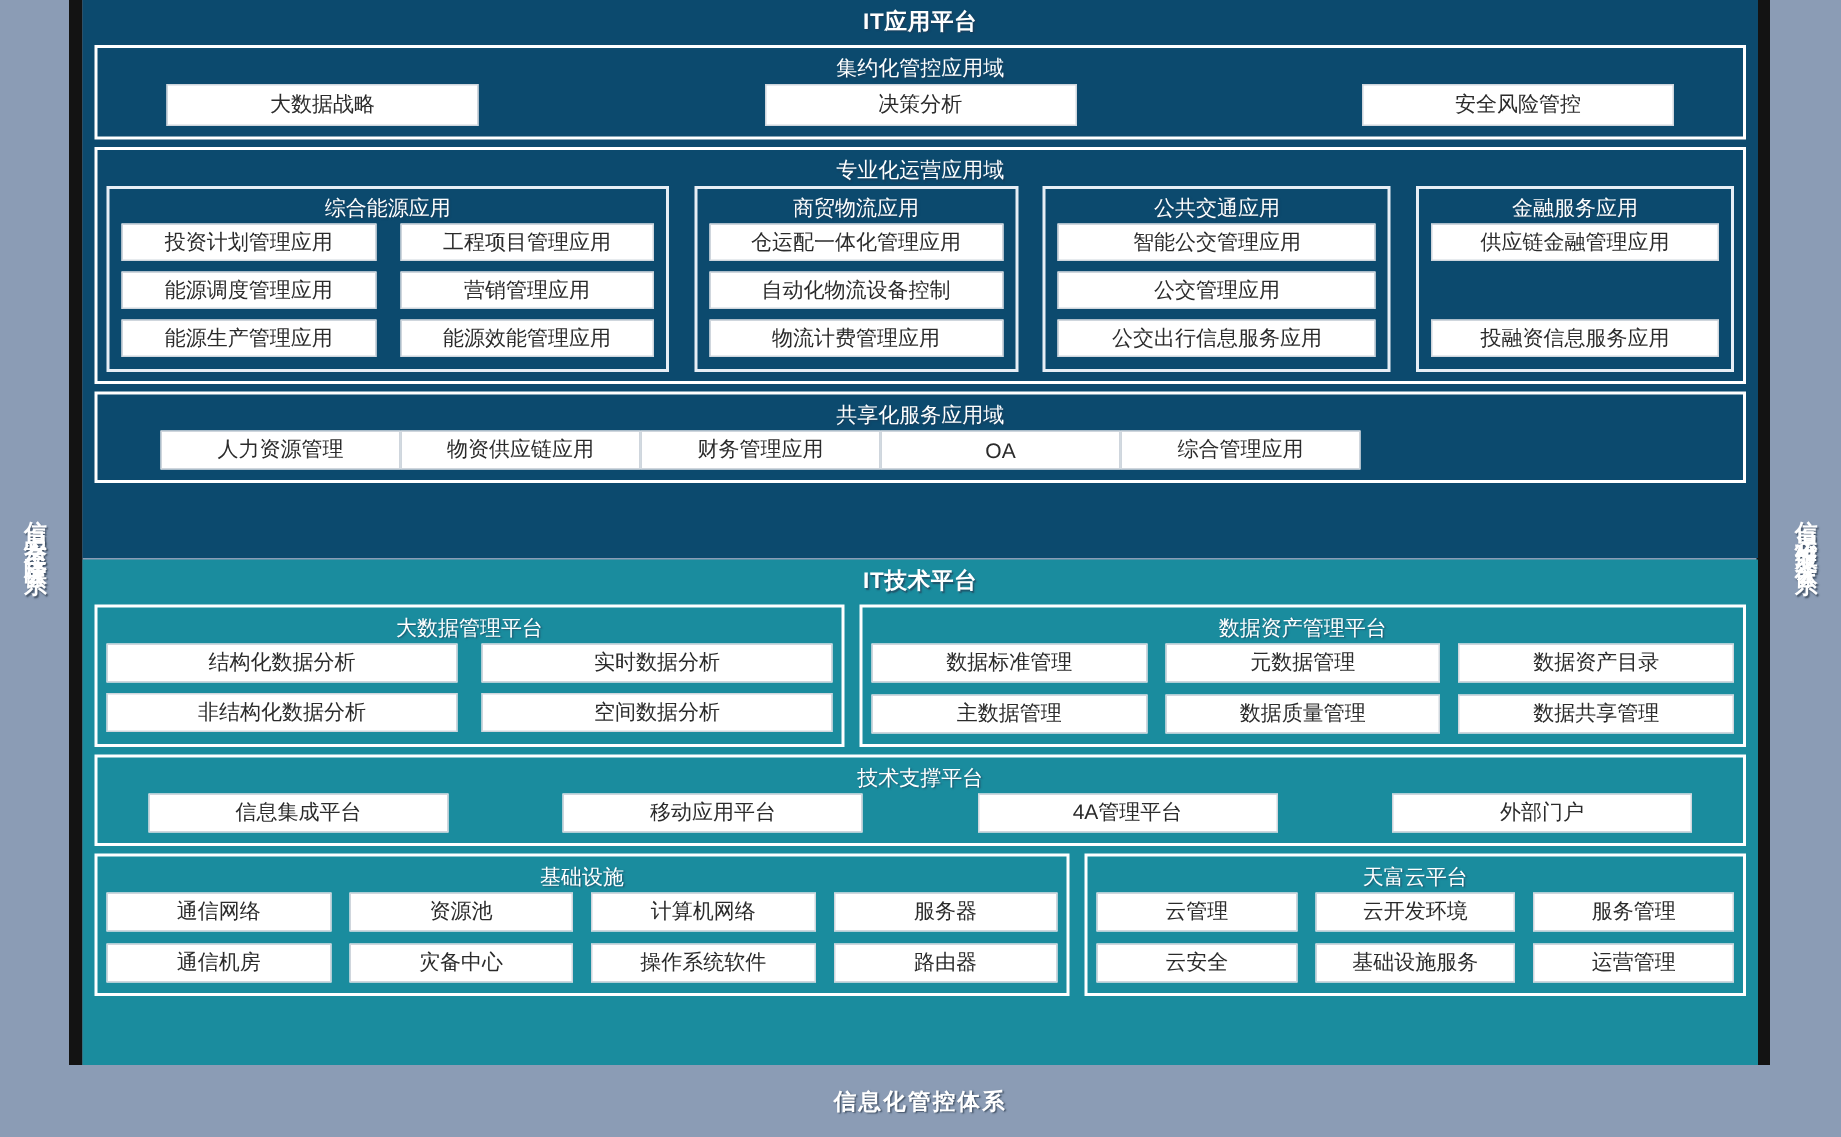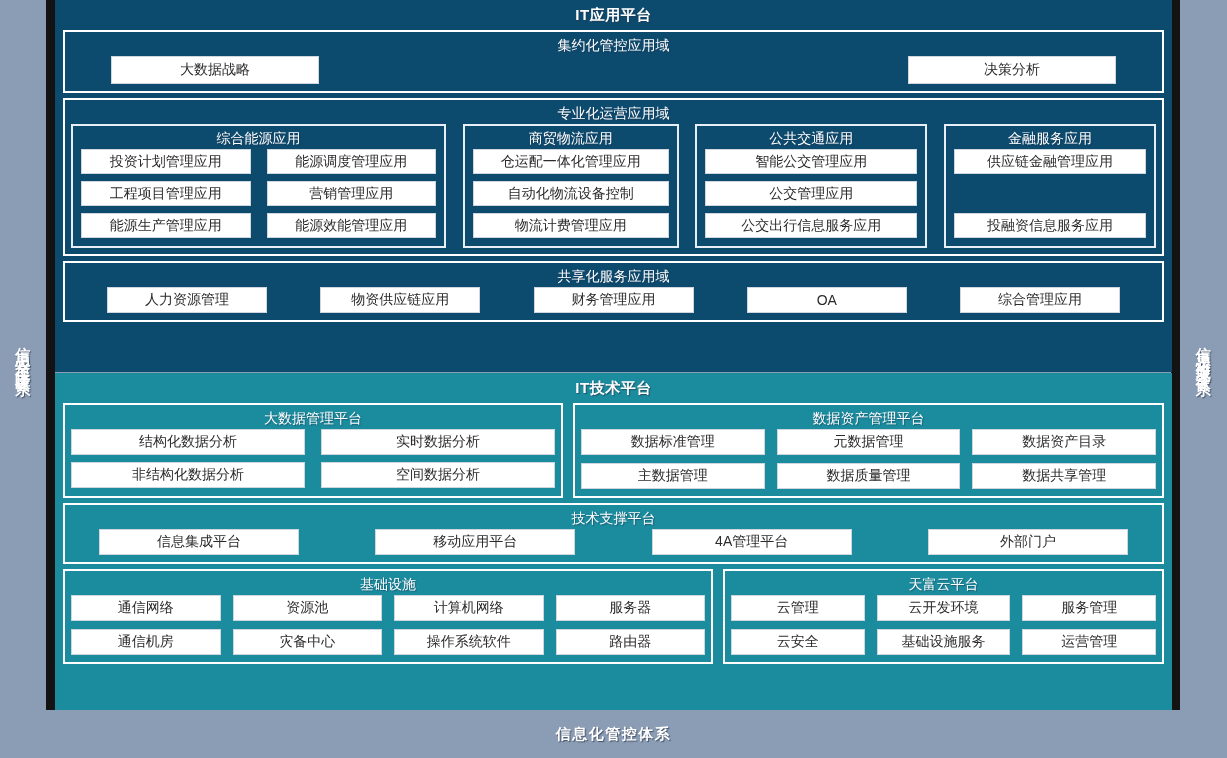--- a/index.html
+++ b/index.html
@@ -97,21 +97,21 @@
   .grid2{display:grid;grid-template-columns:1fr 1fr;gap:7px 16px;}
   .grid1{display:grid;grid-template-columns:1fr;gap:7px;}
   #sub-energy{width:375px;}
   #sub-trade{width:216px;}
   #sub-transit{width:232px;}
   #sub-finance{width:212px;}
   .slot-empty{height:25px;}
 
   
   #band-shared .chips{
-    display:flex;justify-content:space-between;align-items:center;
+    display:flex;justify-content:flex-start;align-items:center;
     padding:0 36px;
   }
   #band-shared .chip{width:160px;height:26px;}
 
   
   .tech-cols{display:flex;gap:10px;}
   #tp-bigdata{width:500px;}
   #tp-asset{flex:1;}
   .grid3{display:grid;grid-template-columns:1fr 1fr 1fr;gap:8px 12px;}
 
@@ -154,33 +154,34 @@
   </div>
 
   <div class="platform" id="app-platform">
     <div class="platform-title">IT应用平台</div>
 
     <div class="band" id="band-intensive">
       <div class="band-title">集约化管控应用域</div>
       <div class="chips">
         <div class="chip">大数据战略</div>
         <div class="chip">决策分析</div>
+        <div class="chip">安全风险管控</div>
       </div>
     </div>
 
     <div class="band" id="band-professional">
       <div class="band-title">专业化运营应用域</div>
       <div class="sub-cols">
 
         <div class="subpanel" id="sub-energy">
           <div class="subpanel-title">综合能源应用</div>
           <div class="grid2">
             <div class="chip">投资计划管理应用</div>
+            <div class="chip">工程项目管理应用</div>
             <div class="chip">能源调度管理应用</div>
-            <div class="chip">工程项目管理应用</div>
             <div class="chip">营销管理应用</div>
             <div class="chip">能源生产管理应用</div>
             <div class="chip">能源效能管理应用</div>
           </div>
         </div>
 
         <div class="subpanel" id="sub-trade">
           <div class="subpanel-title">商贸物流应用</div>
           <div class="grid1">
             <div class="chip">仓运配一体化管理应用</div>

